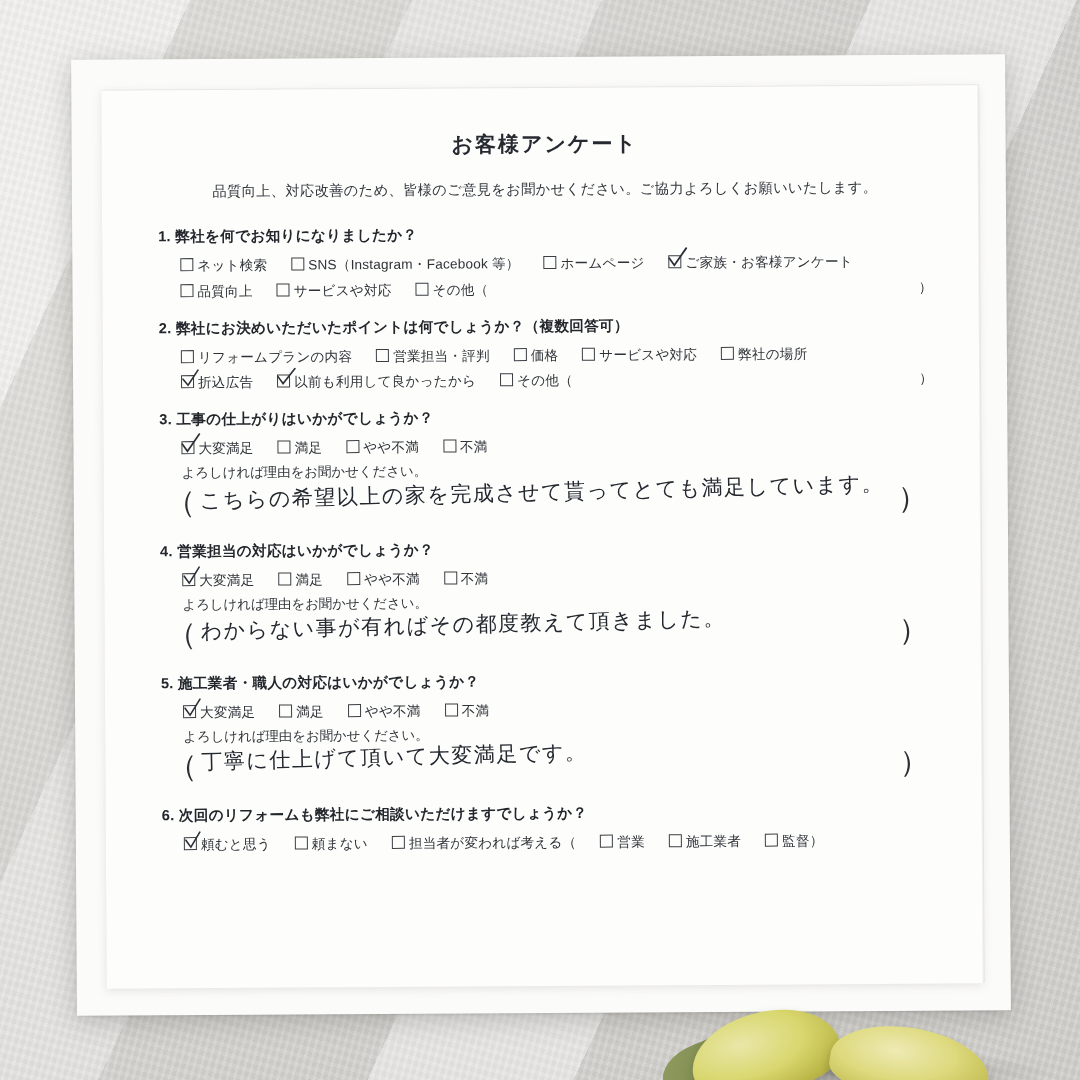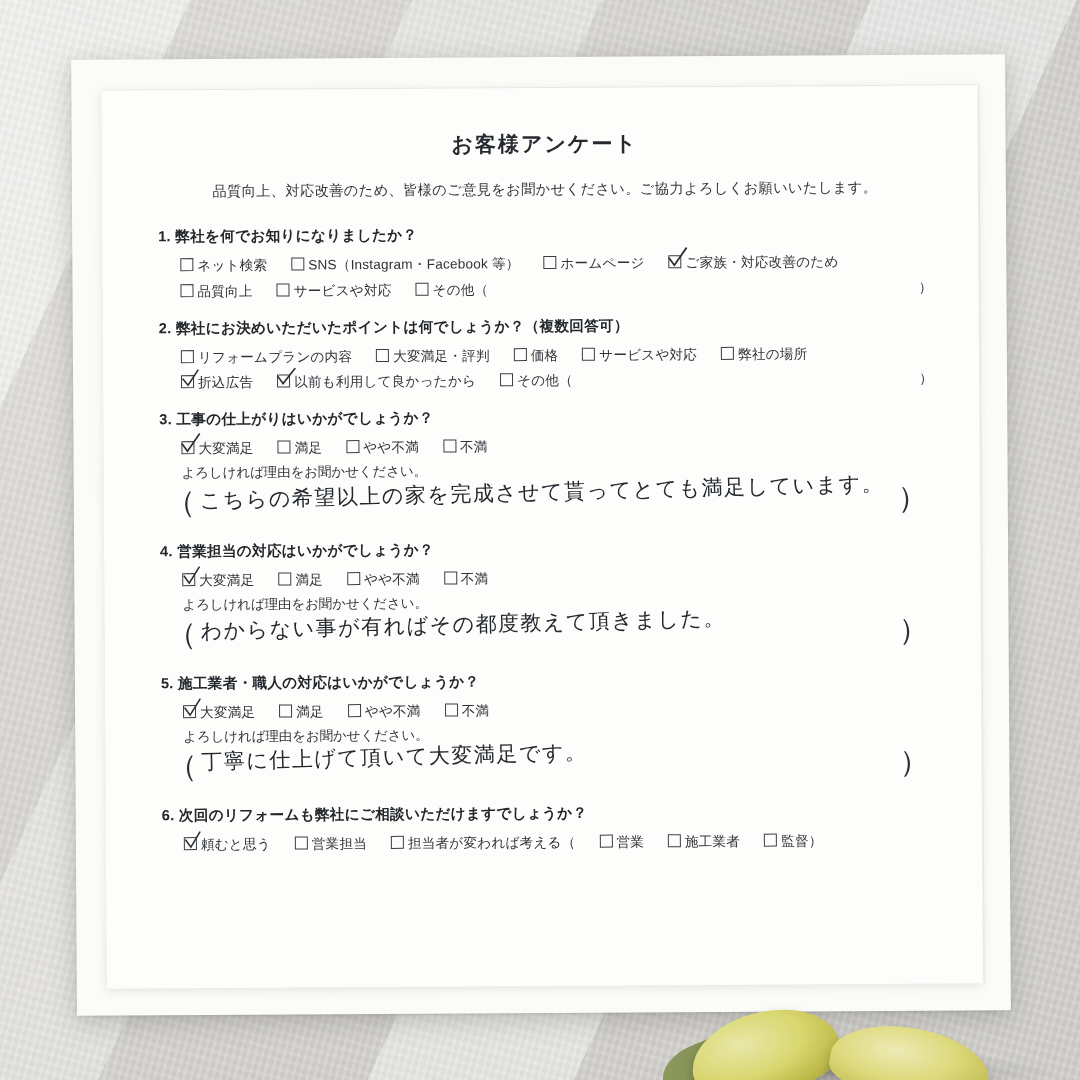--- a/index.html
+++ b/index.html
@@ -110,37 +110,37 @@
           <span class="opt"><span class="box"></span><span>ネット検索</span></span>
           <span class="opt"><span class="box"></span><span>SNS（Instagram・Facebook 等）</span></span>
           <span class="opt"><span class="box"></span><span>ホームページ</span></span>
           <span class="opt">
             <span class="box">
               <span class="chk">
                 <svg viewBox="0 0 22 22">
                     <path d="M3 11 L8 18 L20 1" stroke="#2b2f36" stroke-width="1.8" fill="none" stroke-linecap="round"></path>
                   </svg>
               </span>
-            </span><span>ご家族・対応改善のため</span></span>
+            </span><span>ご家族・お客様アンケート</span></span>
           <br>
           <span class="opt"><span class="box"></span><span>品質向上</span></span>
           <span class="opt"><span class="box"></span><span>サービスや対応</span></span>
           <span class="opt"><span class="box"></span><span>その他（</span></span>
           <span class="tail">）</span>
         </div>
       </div>
 
       <div class="qblock">
         <div class="qhead">
           <span>2.</span>
           <span>弊社にお決めいただいたポイントは何でしょうか？（複数回答可）</span>
         </div>
         <div class="opts">
           <span class="opt"><span class="box"></span><span>リフォームプランの内容</span></span>
-          <span class="opt"><span class="box"></span><span>大変満足・評判</span></span>
+          <span class="opt"><span class="box"></span><span>営業担当・評判</span></span>
           <span class="opt"><span class="box"></span><span>価格</span></span>
           <span class="opt"><span class="box"></span><span>サービスや対応</span></span>
           <span class="opt"><span class="box"></span><span>弊社の場所</span></span>
           <br>
           <span class="opt">
             <span class="box">
               <span class="chk">
                 <svg viewBox="0 0 22 22">
                     <path d="M4 12 L9 18 L19 3" stroke="#2b2f36" stroke-width="1.6" fill="none" stroke-linecap="round"></path>
                   </svg>
@@ -244,21 +244,21 @@
         </div>
         <div class="opts">
           <span class="opt">
             <span class="box">
               <span class="chk">
                 <svg viewBox="0 0 22 22">
                     <path d="M4 11 L9 18 L18 3" stroke="#2b2f36" stroke-width="1.6" fill="none" stroke-linecap="round"></path>
                   </svg>
               </span>
             </span><span>頼むと思う</span></span>
-          <span class="opt"><span class="box"></span><span>営業担当</span></span>
+          <span class="opt"><span class="box"></span><span>頼まない</span></span>
           <span class="opt"><span class="box"></span><span>担当者が変われば考える（</span></span>
           <span class="opt"><span class="box"></span><span>営業</span></span>
           <span class="opt"><span class="box"></span><span>施工業者</span></span>
           <span class="opt"><span class="box"></span><span>監督）</span></span>
         </div>
       </div>
 
     </div>
   </div>
 

